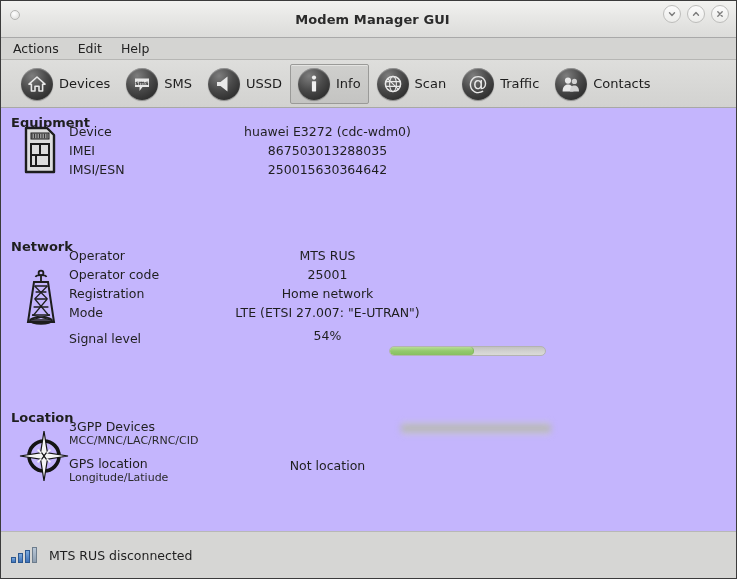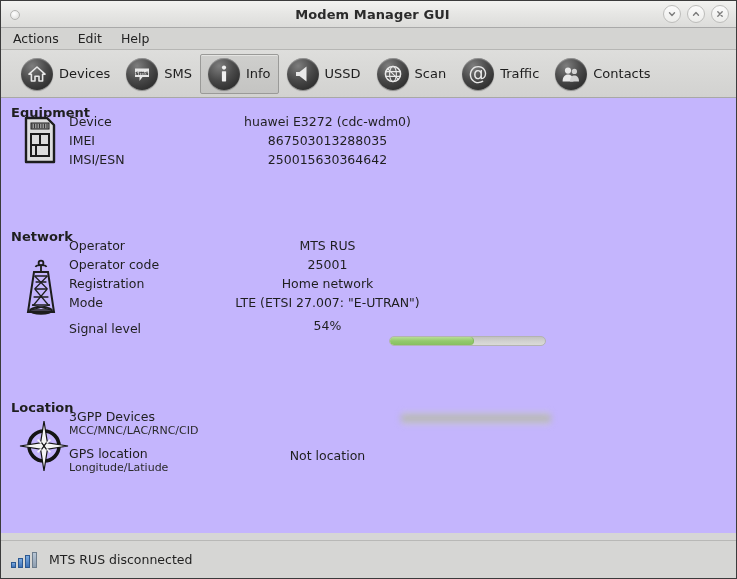--- a/index.html
+++ b/index.html
@@ -19,21 +19,21 @@
     height: 579px;
     box-sizing: border-box;
     background: #d6d6d6;
     border: 1px solid #3b3b3b;
     overflow: hidden;
   }
 
   
   .titlebar {
     position: relative;
-    height: 27px;
+    height: 37px;
     box-sizing: border-box;
     background: linear-gradient(to bottom, #f2f2f0 0%, #e6e6e4 50%, #dcdcda 100%);
     border-bottom: 1px solid #a9a9a9;
     display: flex;
     align-items: center;
   }
   .title-left-icon {
     position: absolute;
     left: 9px;
     top: 9px;
@@ -220,21 +220,21 @@
     background: linear-gradient(to bottom, rgba(214,214,212,1) 0%, rgba(168,168,168,0.95) 45%, rgba(190,190,190,0.9) 75%, rgba(214,214,212,1) 100%);
     filter: blur(3px);
   }
 
   
   .statusbar {
     position: absolute;
     left: 0;
     right: 0;
     bottom: 0;
-    height: 38px;
+    height: 47px;
     background: #d6d6d4;
     border-top: 1px solid #b8b8b6;
     display: flex;
     align-items: center;
     padding-left: 10px;
     box-sizing: border-box;
   }
   .status-text {
     font-size: 12.5px;
     color: #1f1f1f;
@@ -304,37 +304,37 @@
     <div class="tool-btn">
       <span class="glyph">
         <svg width="24" height="24" viewBox="0 0 24 24">
           <path d="M5 6.5 H19 V15 H12.5 L9.5 19 L9.5 15 H5 Z" fill="#e8e8e8"></path>
           <text x="12" y="12.6" font-family="DejaVu Sans, sans-serif" font-size="6" fill="#2a2a2a" text-anchor="middle" font-weight="bold">sms</text>
         </svg>
       </span>
       <span class="tool-label">SMS</span>
     </div>
 
+    <div class="tool-btn">
+      <span class="glyph">
+        <svg width="24" height="24" viewBox="0 0 24 24">
+          <path d="M15.5 4.5 L8.5 10 L5 10 L5 14 L8.5 14 L15.5 19.5 Z" fill="#e8e8e8"></path>
+        </svg>
+      </span>
+      <span class="tool-label">USSD</span>
+    </div>
+
     <div class="tool-btn active">
       <span class="glyph">
         <svg width="22" height="22" viewBox="0 0 22 22">
           <circle cx="11" cy="4.6" r="2.1" fill="#f0f0f0"></circle>
           <rect x="8.9" y="8.2" width="4.2" height="10.2" rx="0.6" fill="#f0f0f0"></rect>
         </svg>
       </span>
       <span class="tool-label">Info</span>
-    </div>
-
-    <div class="tool-btn">
-      <span class="glyph">
-        <svg width="24" height="24" viewBox="0 0 24 24">
-          <path d="M15.5 4.5 L8.5 10 L5 10 L5 14 L8.5 14 L15.5 19.5 Z" fill="#e8e8e8"></path>
-        </svg>
-      </span>
-      <span class="tool-label">USSD</span>
     </div>
 
     <div class="tool-btn">
       <span class="glyph">
         <svg width="24" height="24" viewBox="0 0 24 24">
           <circle cx="12" cy="12" r="7.6" fill="none" stroke="#e8e8e8" stroke-width="1.5"></circle>
           <ellipse cx="12" cy="12" rx="3.4" ry="7.6" fill="none" stroke="#e8e8e8" stroke-width="1.1"></ellipse>
           <path d="M4.6 9.6 H19.4 M4.6 14.4 H19.4" stroke="#e8e8e8" stroke-width="1.1" fill="none"></path>
           <path d="M6.6 6.6 L17.4 17.4" stroke="#e8e8e8" stroke-width="1.1"></path>
         </svg>

